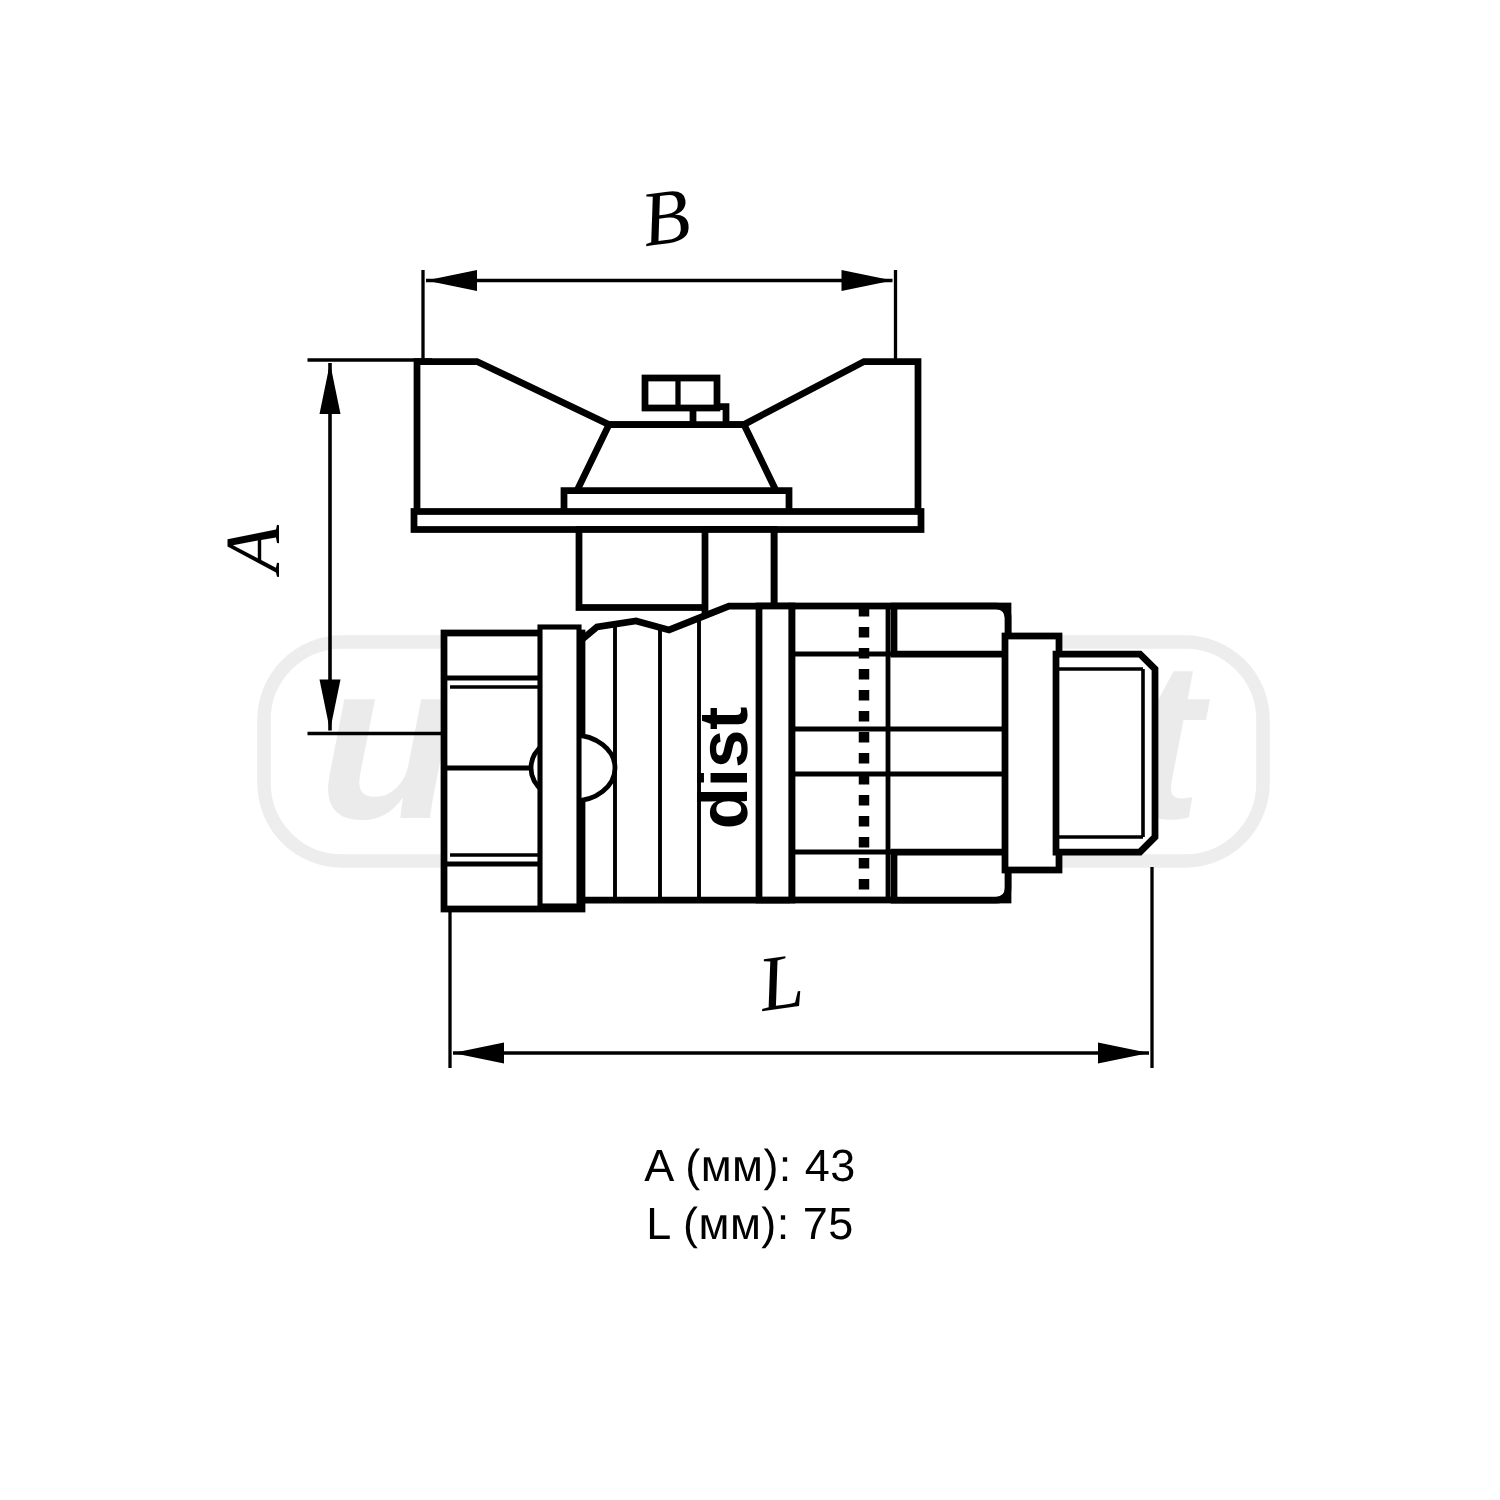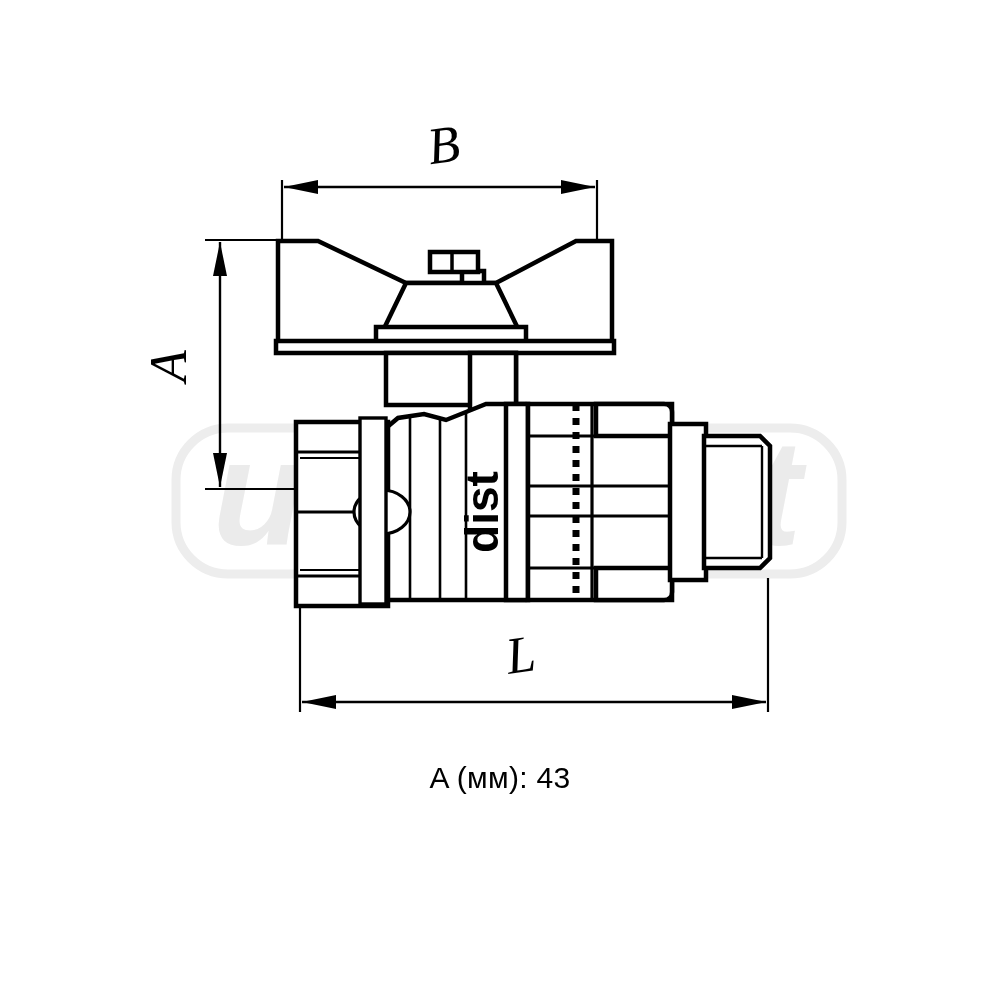--- a/index.html
+++ b/index.html
@@ -191,15 +191,16 @@
 
       <line x1="704" y1="446" x2="762" y2="446" stroke-width="2.4"></line>
       <line x1="704" y1="558" x2="762" y2="558" stroke-width="2.4"></line>
       <line x1="762" y1="446" x2="762" y2="558" stroke-width="2.4"></line>
     </g>
 
   </svg>
 
   <div class="spec-block">
     <div class="spec-line">A (мм): 43</div>
+    <div class="spec-line">L (мм): 75</div>
   </div>
 
 </div>
 
 </body></html>

